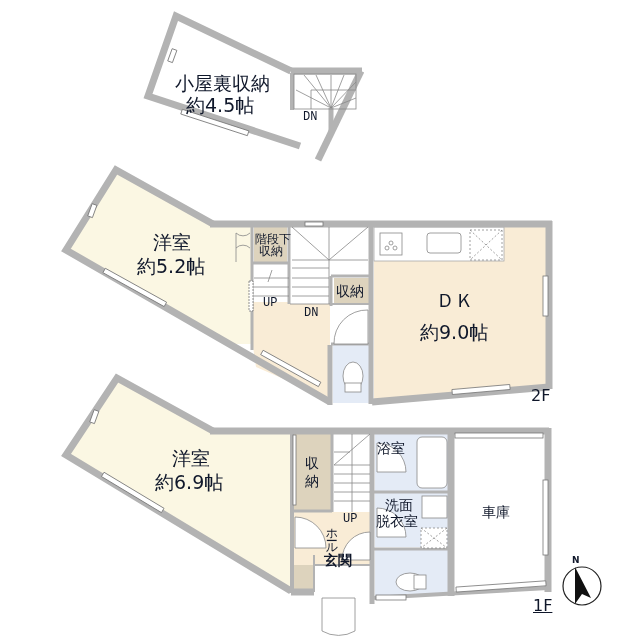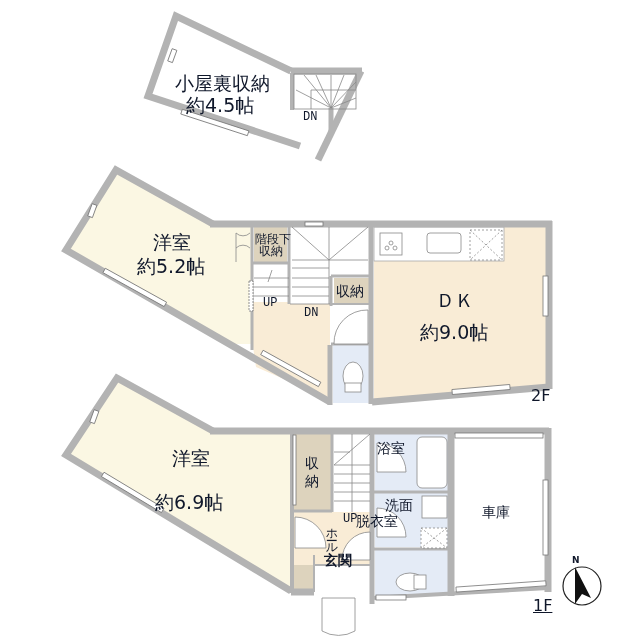--- a/index.html
+++ b/index.html
@@ -215,29 +215,29 @@
 <div class="lbl xs" style="left:255px;top:234px;">階段下</div>
 <div class="lbl xs" style="left:259px;top:246px;">収納</div>
 <div class="lbl mid" style="left:336px;top:283px;">収納</div>
 <div class="lbl xs" style="left:263px;top:297px;">UP</div>
 <div class="lbl xs" style="left:304px;top:307px;">DN</div>
 <div class="lbl big" style="left:436px;top:290px;">ＤＫ</div>
 <div class="lbl big" style="left:420px;top:314px;margin-top:8px;">約9.0帖</div>
 <div class="lbl floor" style="left:531px;top:387px;">2F</div>
 
 <div class="lbl big" style="left:172px;top:448px;">洋室</div>
-<div class="lbl big" style="left:155px;top:492px;">約6.9帖</div>
+<div class="lbl big" style="left:155px;top:472px;">約6.9帖</div>
 <div class="lbl mid" style="left:305px;top:455px;">収</div>
 <div class="lbl mid" style="left:305px;top:473px;">納</div>
 <div class="lbl xs" style="left:343px;top:513px;">UP</div>
 <div class="lbl vert" style="left:324px;top:520px;">ホール</div>
 <div class="lbl mid" style="left:324px;top:552px;font-weight:bold;">玄関</div>
 <div class="lbl mid" style="left:377px;top:440px;">浴室</div>
 <div class="lbl mid" style="left:385px;top:497px;">洗面</div>
-<div class="lbl mid" style="left:356px;top:513px;">脱衣室</div>
+<div class="lbl mid" style="left:376px;top:513px;">脱衣室</div>
 <div class="lbl mid" style="left:482px;top:504px;">車庫</div>
 <div class="lbl floor" style="left:533px;top:597px;text-decoration:underline;">1F</div>
 
 <div style="position:absolute;left:560px;top:555px;width:44px;height:50px;">
   <div class="lbl" style="left:12px;top:0;font-size:9px;font-weight:bold;">N</div>
   <svg width="44" height="44" viewBox="0 0 44 44" style="position:absolute;left:0;top:9px;">
     <circle cx="22" cy="22" r="19" fill="#fff" stroke="#222" stroke-width="1.2"></circle>
     <polygon points="15,3 31,34 22,30 15,40" fill="#111"></polygon>
   </svg>
 </div>

